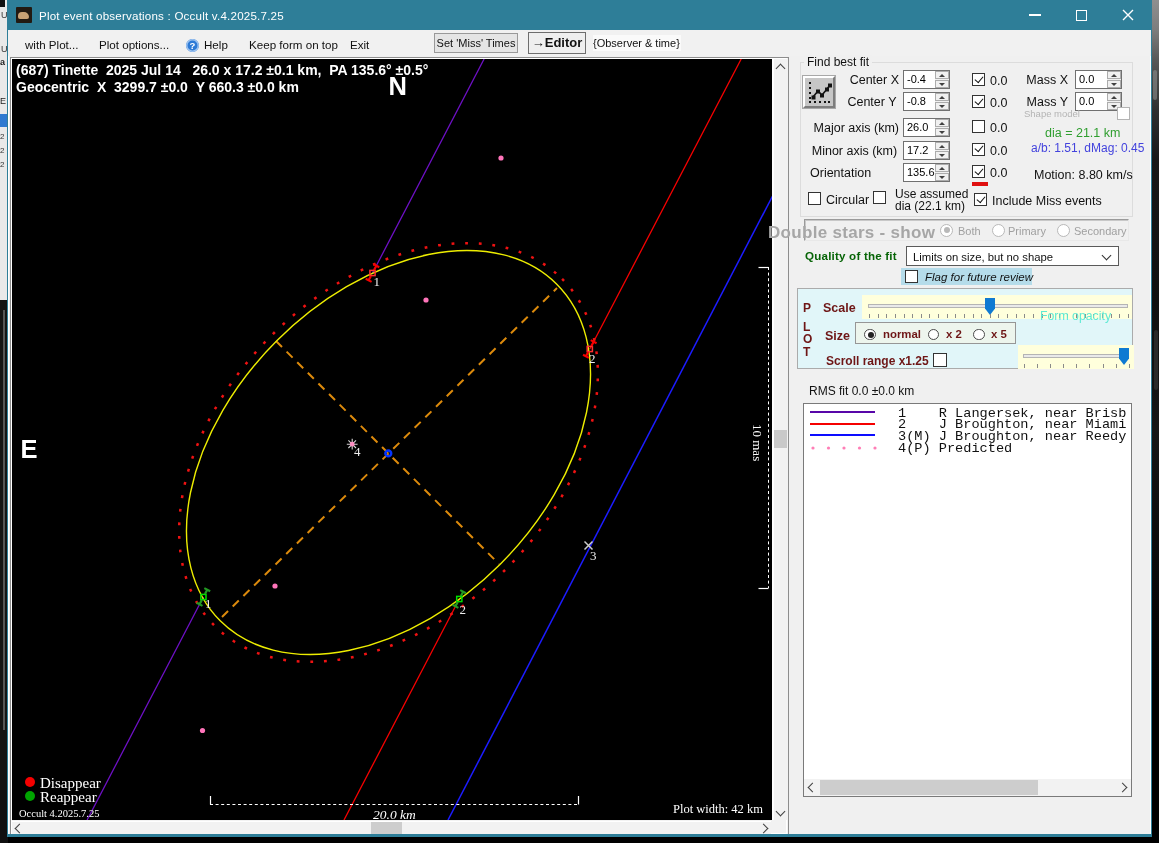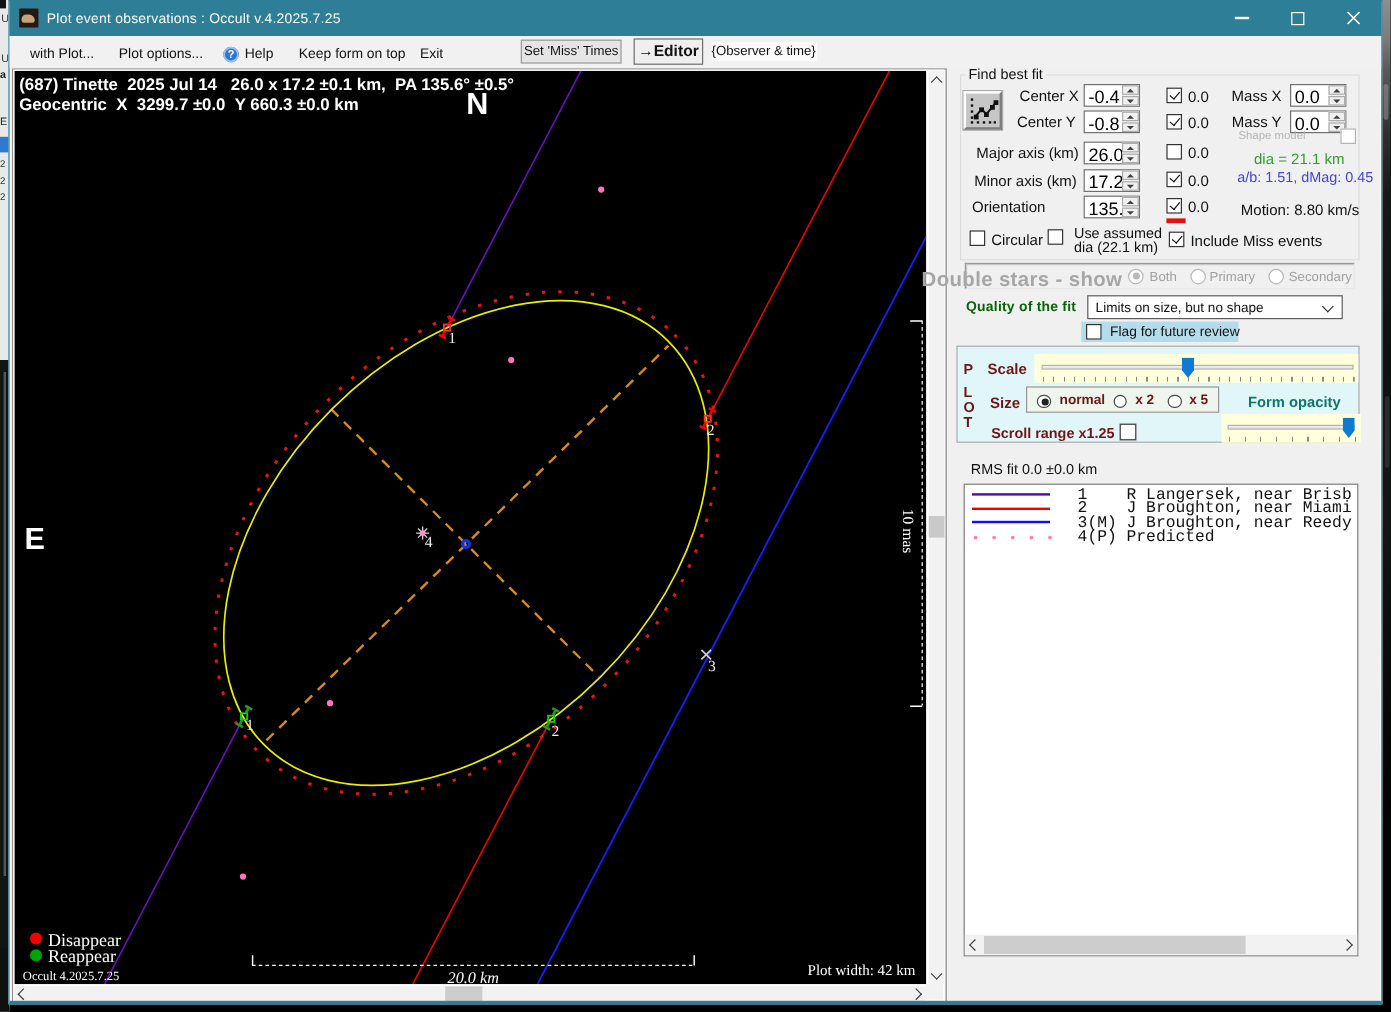--- a/index.html
+++ b/index.html
@@ -4,21 +4,21 @@
 body{width:1159px;height:843px;position:relative;overflow:hidden;background:#000;font-family:"Liberation Sans",sans-serif}
 .a{position:absolute}
 .lbl{position:absolute;font-size:12.5px;color:#111;white-space:nowrap}
 .a{white-space:nowrap}
 .cb{position:absolute;width:13px;height:13px;background:#fff;border:1px solid #333;box-sizing:border-box}
 .cb.ck::after{content:"";position:absolute;left:1.5px;top:1.5px;width:7px;height:4px;border-left:1.8px solid #111;border-bottom:1.8px solid #111;transform:rotate(-50deg)}
 .rd{position:absolute;width:13px;height:13px;background:#fff;border:1px solid #4a4a4a;border-radius:50%;box-sizing:border-box}
 .rd.sel::after{content:"";position:absolute;left:2.5px;top:2.5px;width:6px;height:6px;border-radius:50%;background:#222}
 .rd.dis{border-color:#b9b9b9}
 .rd.dis.sel::after{background:#b9b9b9}
-.num{position:absolute;width:47px;height:19px;background:#fff;border:1px solid #707070;box-sizing:border-box;font-size:15px;color:#000;padding:2px 0 0 3px;white-space:nowrap}
+.num{position:absolute;width:47px;height:19px;background:#fff;border:1px solid #707070;box-sizing:border-box;font-size:11px;color:#000;padding:2px 0 0 3px;white-space:nowrap}
 .sp{position:absolute;right:0px;top:0px;width:14px;height:17px;background:#f0f0f0}
 .spb{position:absolute;left:0;width:14px;height:8px;background:#f0f0f0;border:1px solid #acacac;box-sizing:border-box}
 .spb.dn{top:9px}
 .spb::after{content:"";position:absolute;left:3px;border-left:3.2px solid transparent;border-right:3.2px solid transparent}
 .spb.up::after{top:2px;border-bottom:3.8px solid #404040}
 .spb.dn::after{top:2px;border-top:3.8px solid #404040}
 .chev{position:absolute;width:6px;height:6px;border-left:1.7px solid #404040;border-bottom:1.7px solid #404040}
 .th{position:absolute;width:10px;height:17px;background:#0f7ad2;clip-path:polygon(0 0,100% 0,100% 62%,50% 100%,0 62%)}
 .track{position:absolute;height:4px;background:#e9e9e9;border:1px solid #b4b4b4;box-sizing:border-box}
 .ticks{position:absolute;height:4px;background-image:repeating-linear-gradient(to right,#8a8a8a 0,#8a8a8a 1px,transparent 1px,transparent 8.63px)}
@@ -224,21 +224,21 @@
 <div class="lbl" style="left:1014px;top:73px;width:54px;text-align:right">Mass X</div>
 <div class="lbl" style="left:1014px;top:95px;width:54px;text-align:right">Mass Y</div>
 <div class="num" style="left:1075px;top:70px">0.0<span class="sp">
       <span class="spb up"></span>
       <span class="spb dn"></span>
     </span></div>
 <div class="num" style="left:1075px;top:92px">0.0<span class="sp">
       <span class="spb up"></span>
       <span class="spb dn"></span>
     </span></div>
-<div class="lbl" style="left:1024px;top:108px;width:72px;text-align:center;font-size:9.5px;color:#b4b4b4">Shape model</div>
+<div class="lbl" style="left:1024px;top:108px;width:72px;text-align:left;font-size:9.5px;color:#b4b4b4">Shape model</div>
 <div class="a" style="left:1117px;top:107px;width:13px;height:13px;background:#fff;border:1px solid #b4b4b4;box-sizing:border-box"></div>
 <div class="lbl" style="left:1045px;top:126px;color:#2f9e2f">dia = 21.1 km</div>
 <div class="lbl" style="left:1031px;top:140.5px;color:#4343dd;font-size:12px">a/b: 1.51, dMag: 0.45</div>
 <div class="lbl" style="left:1034px;top:168px">Motion: 8.80 km/s</div>
 <div class="a" style="left:972px;top:182px;width:16px;height:3.5px;background:#e01010"></div>
 <div class="cb" style="left:808px;top:192px"></div>
 <div class="lbl" style="left:826px;top:193px">Circular</div>
 <div class="cb" style="left:873px;top:191px"></div>
 <div class="lbl" style="left:895px;top:186.5px;font-size:12px">Use assumed</div>
 <div class="lbl" style="left:895px;top:199px;font-size:12px">dia (22.1 km)</div>
@@ -253,41 +253,41 @@
 <div class="lbl" style="left:1008px;top:225px;color:#a0a0a0;font-size:11px">Primary</div>
 <div class="rd dis" style="left:1056.5px;top:223.5px"></div>
 <div class="lbl" style="left:1074px;top:225px;color:#a0a0a0;font-size:11px">Secondary</div>
 
 <div class="lbl" style="left:805px;top:249px;font-size:11.6px;font-weight:bold;color:#066406;letter-spacing:.2px">Quality of the fit</div>
 <div class="a" style="left:906px;top:246px;width:213px;height:20px;background:#fff;border:1px solid #5a5a5a;box-sizing:border-box"></div>
 <div class="lbl" style="left:913px;top:250.5px;font-size:11.3px">Limits on size, but no shape</div>
 <div class="chev" style="left:1103px;top:252px;transform:rotate(-45deg);border-color:#303030"></div>
 <div class="a" style="left:901px;top:268px;width:131px;height:17px;background:#b5dcea"></div>
 <div class="cb" style="left:905px;top:270px"></div>
-<div class="lbl" style="left:925px;top:271px;font-size:11.5px">Flag for future review</div>
+<div class="lbl" style="left:925px;top:271px;font-style:italic;font-size:11.5px">Flag for future review</div>
 
 <div class="a" style="left:797px;top:288px;width:336px;height:81px;background:#e1f6f9;border:1px solid #ababab;box-sizing:border-box"></div>
 <div class="a" style="left:803px;top:301px;width:12px;font-size:12px;font-weight:bold;color:#6e1616">P</div>
 <div class="a" style="left:803px;top:319.5px;width:12px;font-size:12px;font-weight:bold;color:#6e1616">L</div>
 <div class="a" style="left:803px;top:332px;width:12px;font-size:12px;font-weight:bold;color:#6e1616">O</div>
 <div class="a" style="left:803px;top:344.5px;width:12px;font-size:12px;font-weight:bold;color:#6e1616">T</div>
 <div class="lbl" style="left:823px;top:301px;font-size:12.5px;font-weight:bold;color:#6e1616">Scale</div>
 <div class="a" style="left:862px;top:295px;width:270px;height:24px;background:#ffffdc"></div>
 <div class="track" style="left:868px;top:304px;width:260px"></div>
 <div class="th" style="left:985px;top:298px"></div>
 <div class="ticks" style="left:869px;top:313.5px;width:260px"></div>
 <div class="lbl" style="left:825px;top:329px;font-size:12.5px;font-weight:bold;color:#6e1616">Size</div>
 <div class="a" style="left:855px;top:322px;width:161px;height:22px;background:#edf5ed;border:1px solid #969696;box-sizing:border-box"></div>
 <div class="rd sel" style="left:864px;top:328.5px;width:11.5px;height:11.5px"></div>
 <div class="lbl" style="left:883px;top:328px;font-weight:bold;font-size:11.4px;color:#6e1616">normal</div>
 <div class="rd" style="left:927.5px;top:328.5px;width:11.5px;height:11.5px"></div>
 <div class="lbl" style="left:946px;top:328px;font-weight:bold;font-size:11.4px;color:#6e1616">x 2</div>
 <div class="rd" style="left:973px;top:328.5px;width:11.5px;height:11.5px"></div>
 <div class="lbl" style="left:991px;top:328px;font-weight:bold;font-size:11.4px;color:#6e1616">x 5</div>
-<div class="lbl" style="left:1040px;top:328px;font-size:12.3px;font-weight:bold;color:#0f766e">Form opacity</div>
+<div class="lbl" style="left:1040px;top:309px;font-size:12.3px;font-weight:normal;color:#5eead4">Form opacity</div>
 <div class="lbl" style="left:826px;top:354px;font-size:12px;font-weight:bold;color:#6e1616">Scroll range x1.25</div>
 <div class="cb" style="left:933px;top:353px;width:14px;height:14px"></div>
 <div class="a" style="left:1018px;top:345px;width:116px;height:24px;background:#ffffdc"></div>
 <div class="track" style="left:1023px;top:354px;width:106px"></div>
 <div class="th" style="left:1119px;top:348px"></div>
 <div class="ticks" style="left:1024px;top:363.5px;width:106px;background-image:repeating-linear-gradient(to right,#8a8a8a 0,#8a8a8a 1px,transparent 1px,transparent 13.1px)"></div>
 
 <div class="lbl" style="left:809px;top:384px;font-size:12px">RMS fit 0.0 ±0.0 km</div>
 <div class="a" style="left:803px;top:403px;width:329px;height:394px;background:#fff;border:1px solid #7a7a7a;box-sizing:border-box"></div>
 <div class="a" style="left:810px;top:411px;width:65px;height:2.4px;background:#5806a8"></div>

